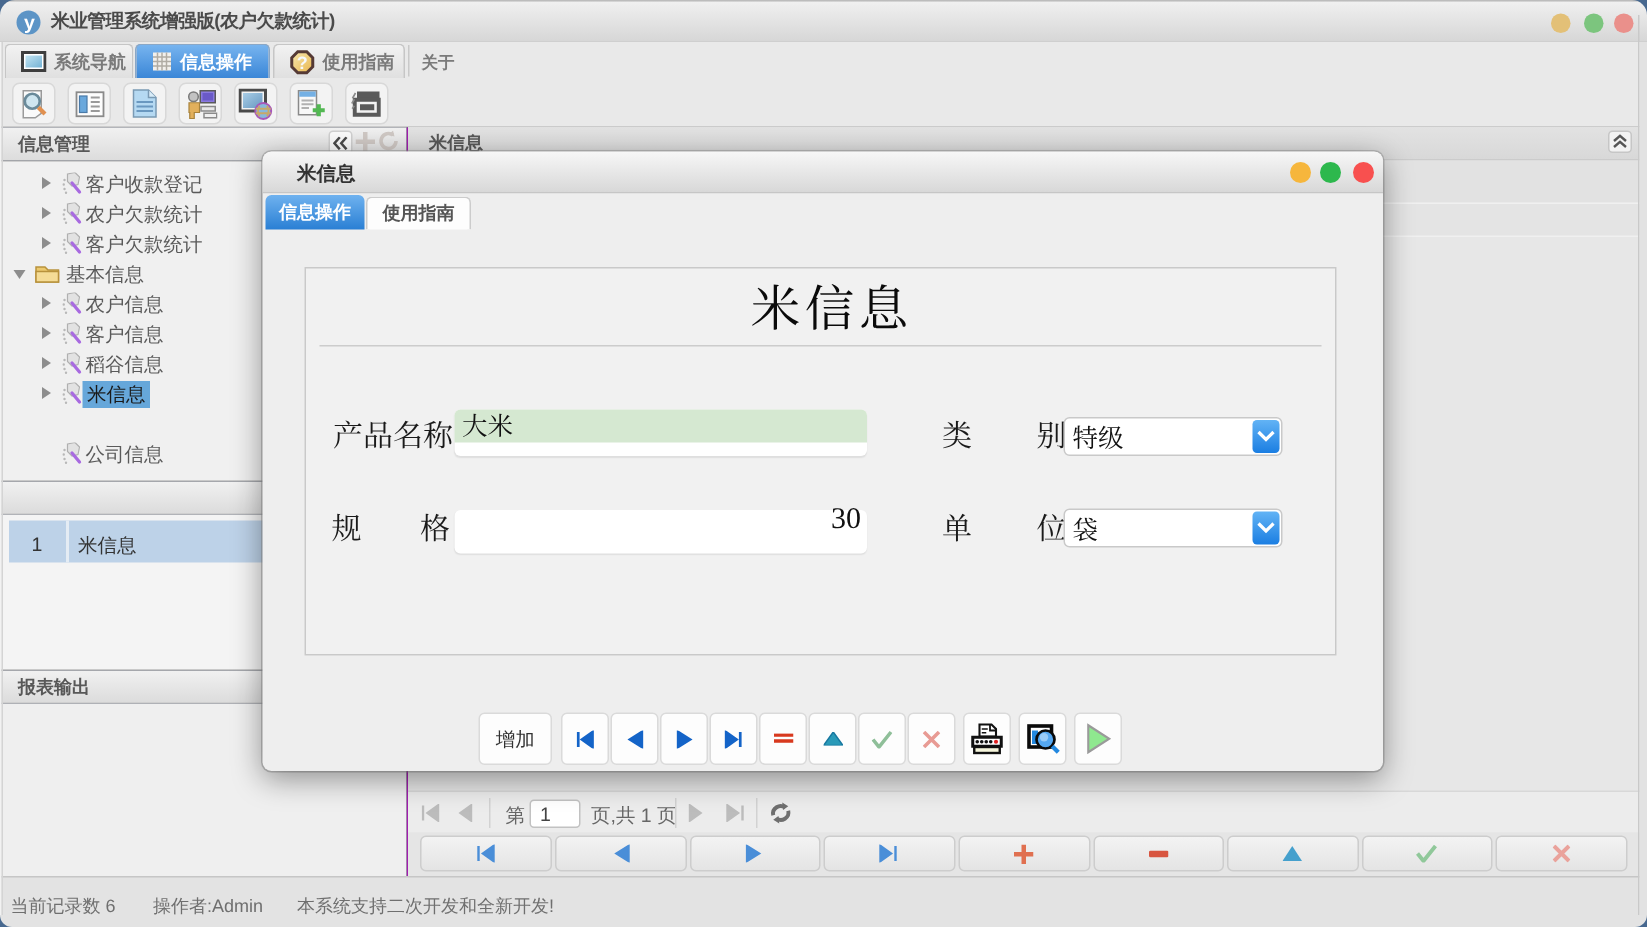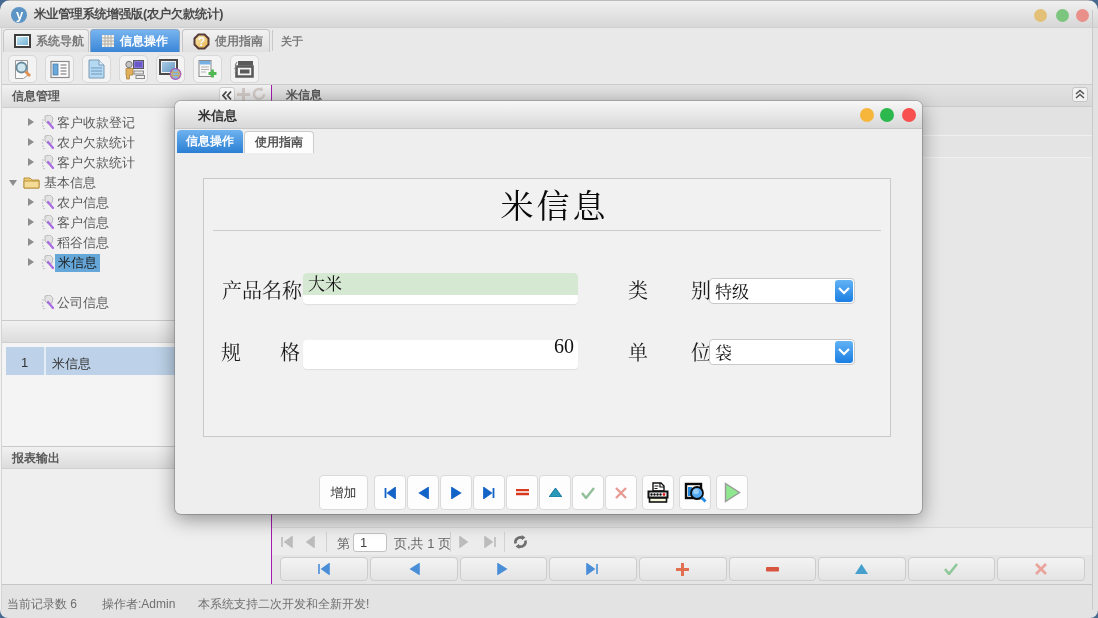--- a/index.html
+++ b/index.html
@@ -433,21 +433,21 @@
     <span class="txt">特级</span>
     <div class="btn">
         <svg width="12" height="8">
           <path d="M1 1l5 5 5-5" fill="none" stroke="#fff" stroke-width="2.2"></path>
         </svg>
       </div>
   </div>
   <div class="flabel" style="left:46px; top:241px;">规</div>
   <div class="flabel" style="left:105px; top:241px;">格</div>
   <div class="finput" style="left:128px; top:239px; width:275px; height:29px;">
-    <span style="position:absolute;right:4px;top:-5px;font-size:20px;">60</span>
+    <span style="position:absolute;right:4px;top:-5px;font-size:20px;">30</span>
   </div>
   <div class="flabel" style="left:453px; top:241px;">单</div>
   <div class="flabel" style="left:516px; top:241px;">位</div>
   <div class="combo" style="left:534px; top:238px; width:146px; height:26px;">
     <span class="txt">袋</span>
     <div class="btn">
         <svg width="12" height="8">
           <path d="M1 1l5 5 5-5" fill="none" stroke="#fff" stroke-width="2.2"></path>
         </svg>
       </div>

